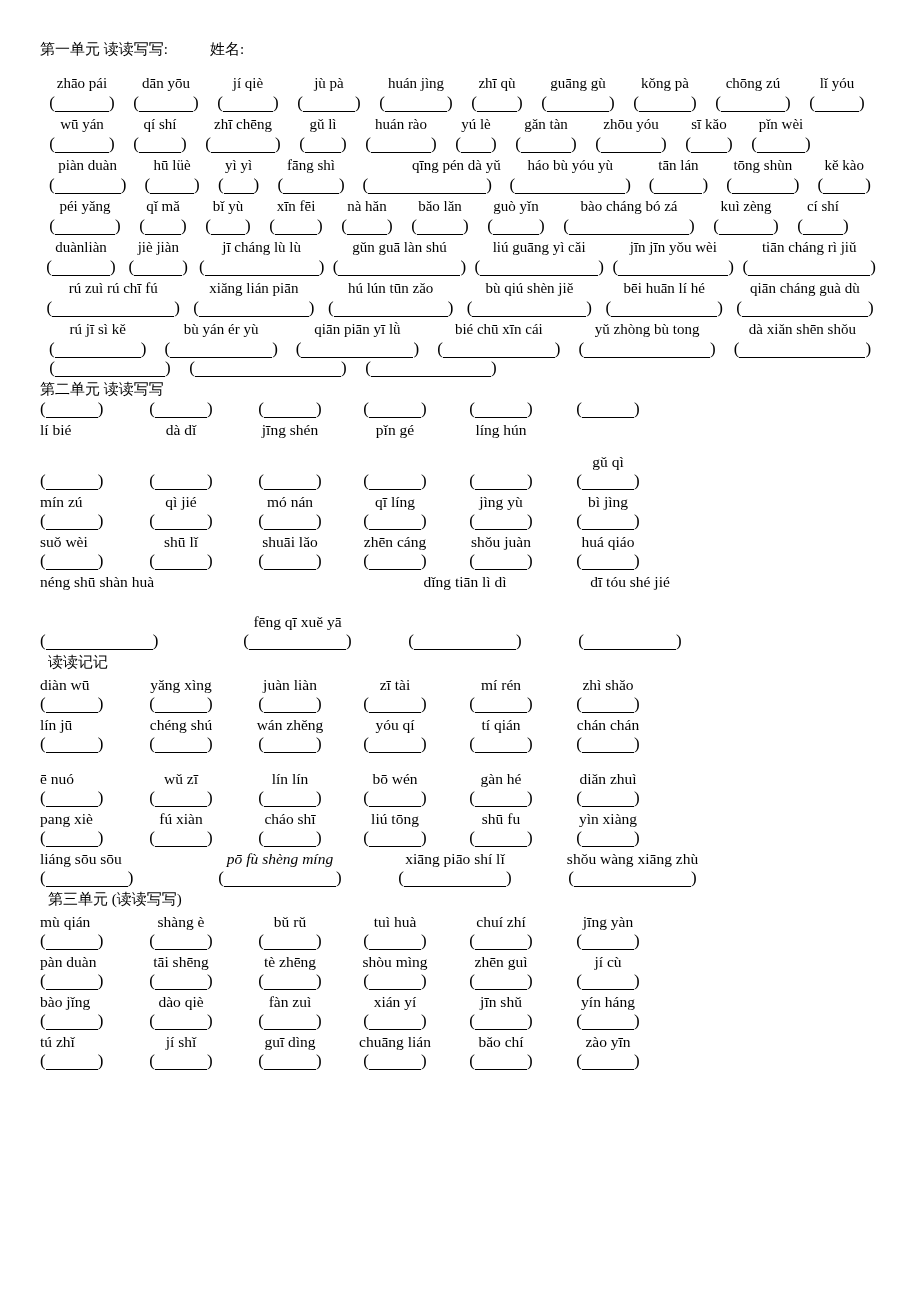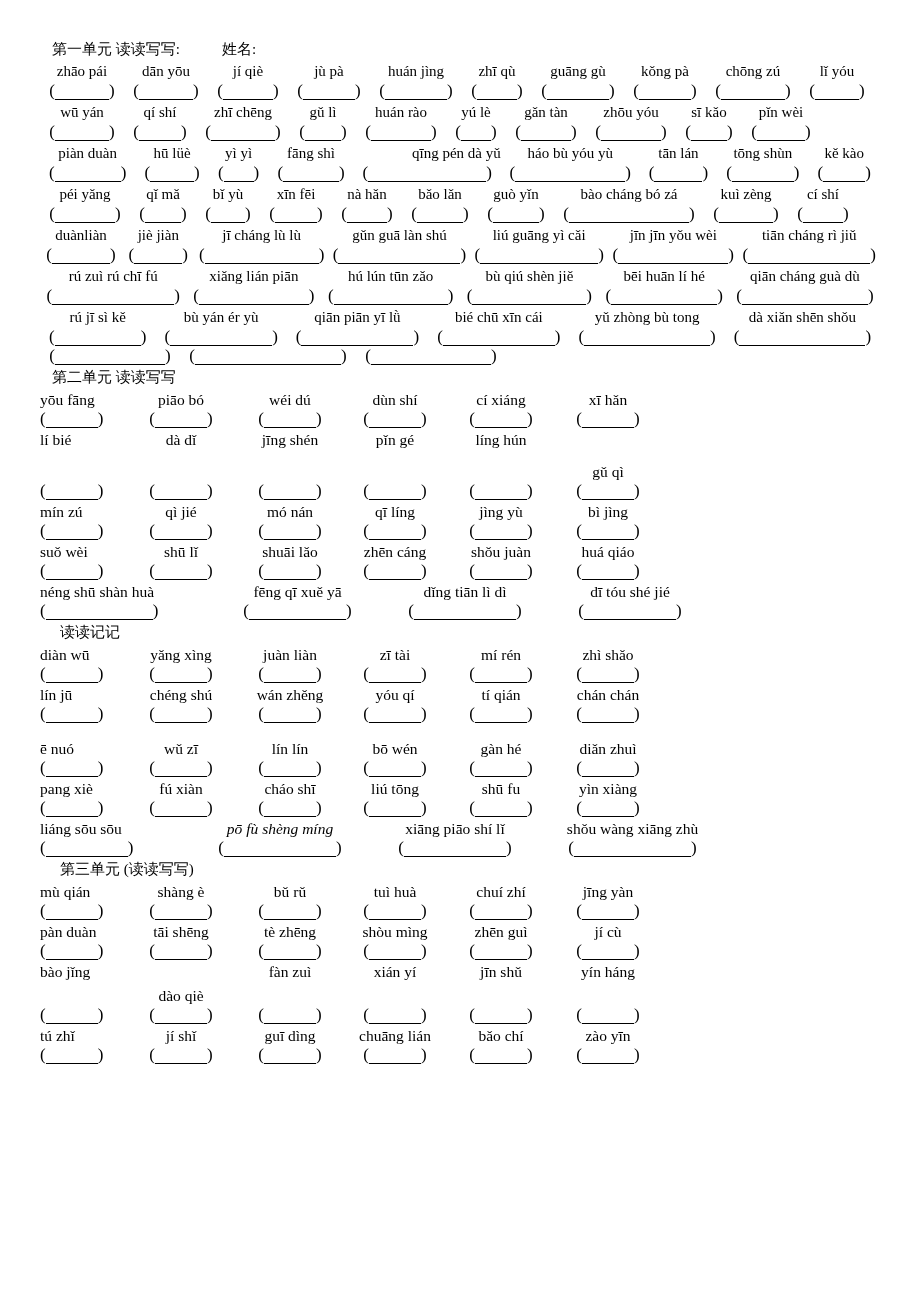--- a/index.html
+++ b/index.html
@@ -26,21 +26,21 @@
     position: absolute;
     left: 40px;
     top: 38px;
     width: 840px;
   }
 
   
   .section-head {
     font-size: 15px;
     line-height: 22px;
-    margin: 0 0 1px 12px;
+    margin: 0 0 1px 0;
     white-space: nowrap;
   }
   .section-head.indent { padding-left: 8px; }
   .head-inline { display: inline-block; }
   .head-name { display: inline-block; margin-left: 42px; }
 
   
   .row {
     display: flex;
     align-items: flex-end;
@@ -101,21 +101,21 @@
     <div class="section-head">
       <span class="head-inline">第一单元 读读写写:</span><span class="head-name">姓名:</span>
     </div>
     <div class="u1" id="unit1-rows">
         <div class="row pinyin">
           <span class="cell" style="width: 84px;">zhāo pái</span>
           <span class="cell" style="width: 84px;">dān yōu</span>
           <span class="cell" style="width: 80px;">jí qiè</span>
           <span class="cell" style="width: 82px;">jù pà</span>
           <span class="cell" style="width: 92px;">huán jìng</span>
-          <span class="cell" style="width: 70px;">zhī qù</span>
+          <span class="cell" style="width: 70px; margin-top: 12px;">zhī qù</span>
           <span class="cell" style="width: 92px;">guāng gù</span>
           <span class="cell" style="width: 82px;">kǒng pà</span>
           <span class="cell" style="width: 94px;">chōng zú</span>
           <span class="cell" style="width: 74px;">lǐ yóu</span>
         </div>
         <div class="row blanks">
           <span class="cell" style="width: 84px;"><span class="blank">
               <span class="paren">(</span>
               <span class="line" style="width: 54px;"></span>
               <span class="paren">)</span>
@@ -492,28 +492,20 @@
           <span class="cell" style="width: 150px;"><span class="blank">
               <span class="paren">(</span>
               <span class="line" style="width: 120px;"></span>
               <span class="paren">)</span>
             </span></span>
         </div>
       </div>
 
     <div class="section-head">第二单元 读读写写</div>
     <div id="unit2-rows">
-        <div class="grid-row pinyin">
-          <span class="cell" style="width: 86px; text-align: left;">yōu fāng</span>
-          <span class="cell" style="width: 110px;">piāo bó</span>
-          <span class="cell" style="width: 108px;">wéi dú</span>
-          <span class="cell" style="width: 102px;">dùn shí</span>
-          <span class="cell" style="width: 110px;">cí xiáng</span>
-          <span class="cell" style="width: 104px;">xī hǎn</span>
-        </div>
         <div class="grid-row blanks">
           <span class="cell" style="width: 86px; text-align: left;"><span class="blank">
               <span class="paren">(</span>
               <span class="line" style="width: 52px;"></span>
               <span class="paren">)</span>
             </span></span>
           <span class="cell" style="width: 110px;"><span class="blank">
               <span class="paren">(</span>
               <span class="line" style="width: 52px;"></span>
               <span class="paren">)</span>
@@ -656,21 +648,21 @@
           <span class="cell" style="width: 104px;"><span class="blank">
               <span class="paren">(</span>
               <span class="line" style="width: 52px;"></span>
               <span class="paren">)</span>
             </span></span>
         </div>
       </div>
     <div id="unit2-long">
         <div class="grid-row pinyin" style="padding-left: 0px;">
           <span class="cell" style="width: 175px;">néng shū shàn huà</span>
-          <span class="cell" style="width: 165px;">fēng qī xuě yā</span>
+          <span class="cell" style="width: 165px; margin-top: 40px;">fēng qī xuě yā</span>
           <span class="cell" style="width: 170px;">dǐng tiān lì dì</span>
           <span class="cell" style="width: 160px;">dī tóu shé jié</span>
         </div>
         <div class="grid-row blanks" style="padding-left: 0px;">
           <span class="cell" style="width: 175px;"><span class="blank">
               <span class="paren">(</span>
               <span class="line" style="width: 107px;"></span>
               <span class="paren">)</span>
             </span></span>
           <span class="cell" style="width: 165px;"><span class="blank">
@@ -965,21 +957,21 @@
               <span class="paren">)</span>
             </span></span>
           <span class="cell" style="width: 104px;"><span class="blank">
               <span class="paren">(</span>
               <span class="line" style="width: 52px;"></span>
               <span class="paren">)</span>
             </span></span>
         </div>
         <div class="grid-row pinyin">
           <span class="cell" style="width: 86px; text-align: left;">bào jǐng</span>
-          <span class="cell" style="width: 110px; margin-top: 24px;">dào qiè</span>
+          <span class="cell" style="width: 110px;">dào qiè</span>
           <span class="cell" style="width: 108px;">fàn zuì</span>
           <span class="cell" style="width: 102px;">xián yí</span>
           <span class="cell" style="width: 110px;">jīn shǔ</span>
           <span class="cell" style="width: 104px;">yín háng</span>
         </div>
         <div class="grid-row blanks">
           <span class="cell" style="width: 86px; text-align: left;"><span class="blank">
               <span class="paren">(</span>
               <span class="line" style="width: 52px;"></span>
               <span class="paren">)</span>

